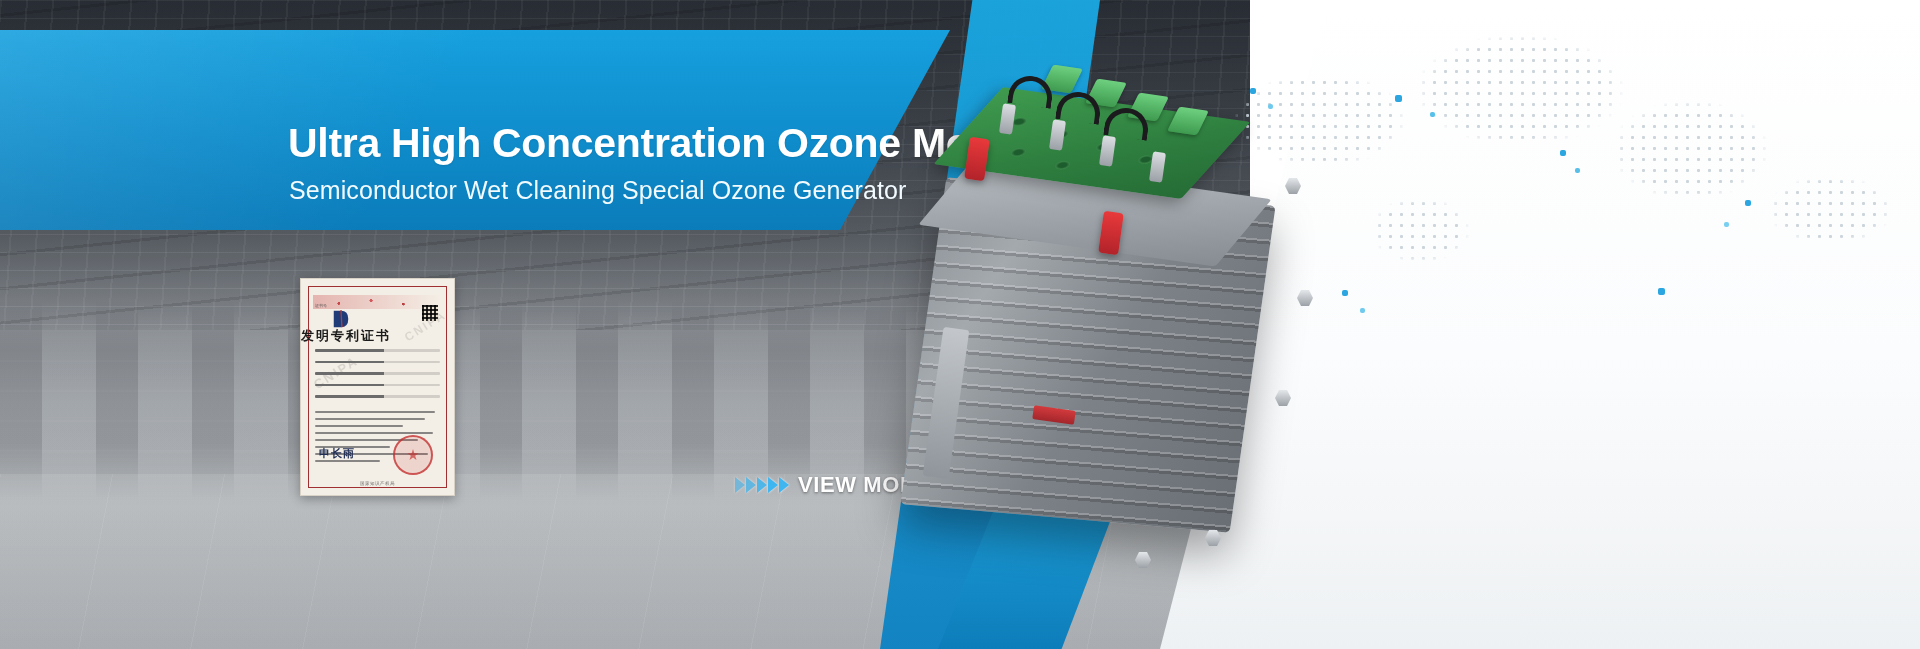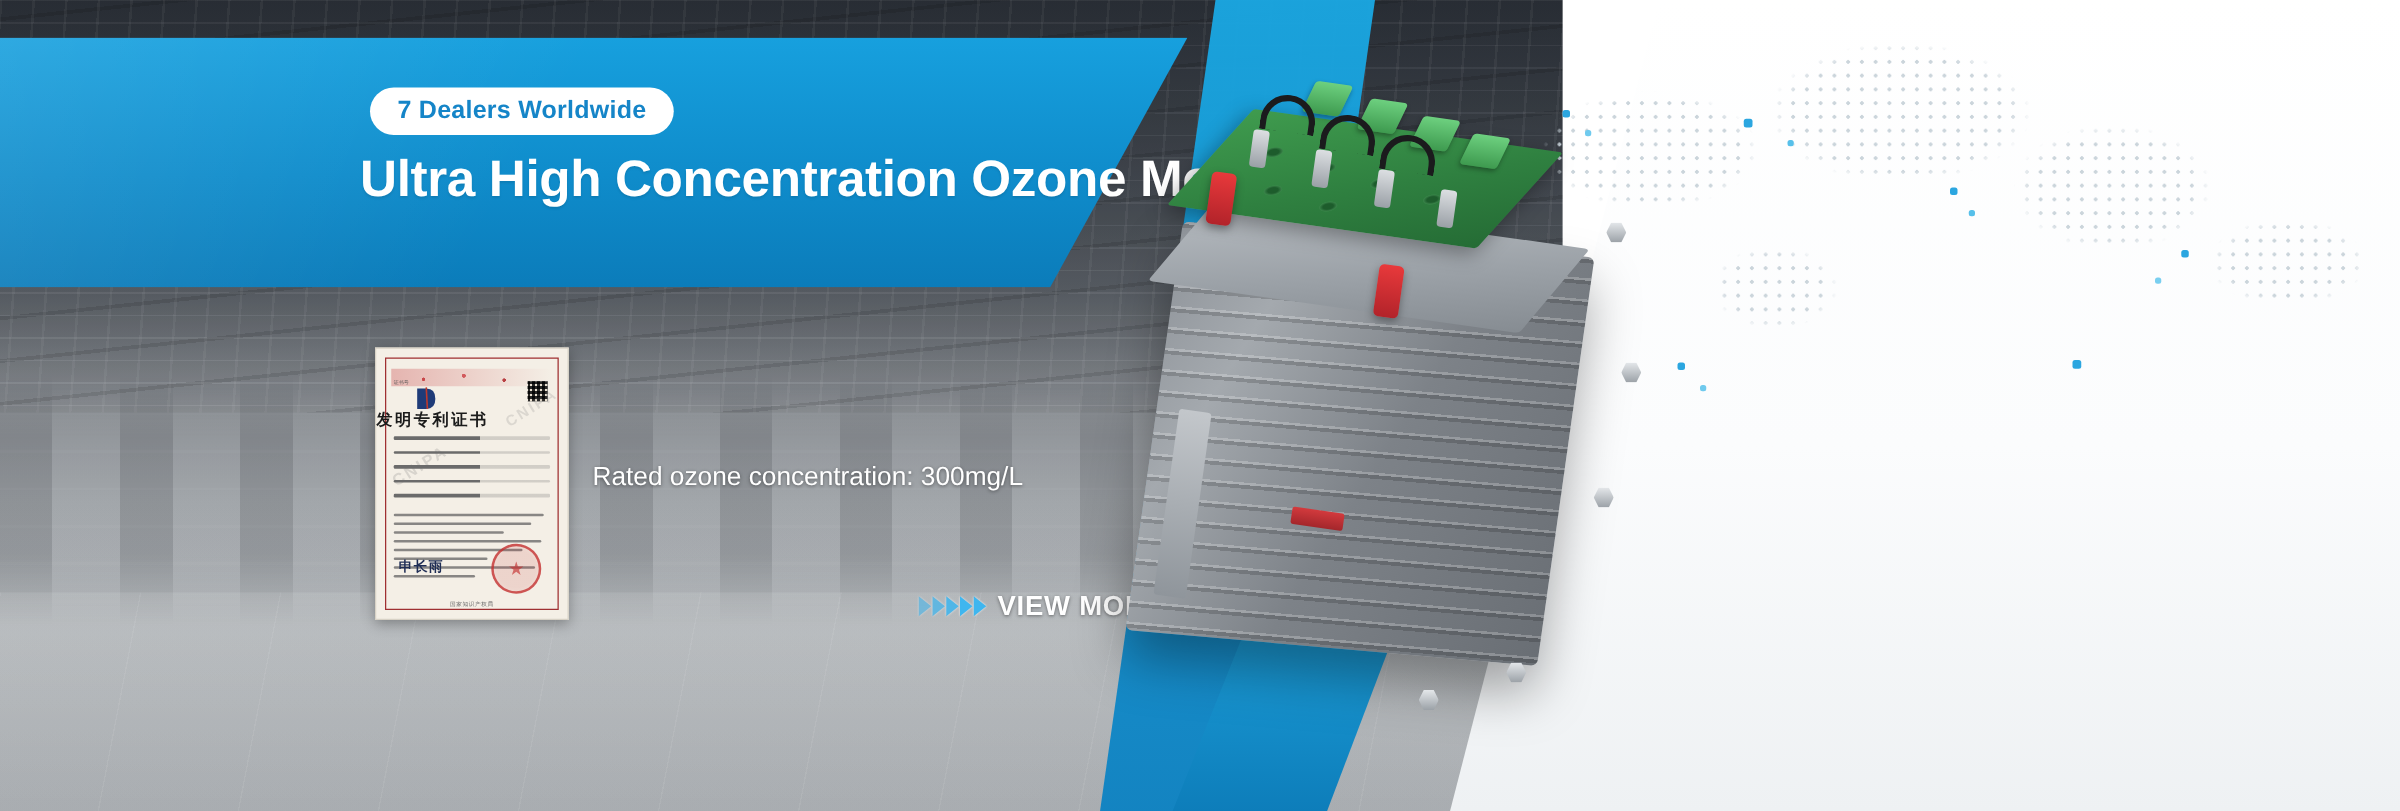--- a/index.html
+++ b/index.html
@@ -345,22 +345,22 @@
   <div class="dot-accent" style="left:1342px;top:290px;width:6px;height:6px;background:#2ba6e0;"></div>
   <div class="dot-accent" style="left:1360px;top:308px;width:5px;height:5px;background:#6fcaee;"></div>
 
   <div class="ribbon"></div>
   <div class="ribbon-lower"></div>
 
   <div class="blue-panel">
     <div class="blue-panel-sheen"></div>
   </div>
 
-  <div class="pill">7 Dealers Worldwide</div>
   <h1 class="headline">Ultra High Concentration Ozone Module</h1>
+  <h2 class="subhead">Semiconductor Wet Cleaning Special Ozone Generator</h2>
 
   <div class="cert">
     <div class="cert-inner"></div>
     <div class="cert-top-orn"></div>
     <div class="cert-meta">证书号</div>
     <div class="cert-qr"></div>
     <svg class="cert-logo" viewBox="0 0 24 22">
       <path d="M4 2 L12 2 Q20 2 20 11 Q20 20 12 20 L4 20 Z" fill="#1f3b78"></path>
       <path d="M12 1 L13 20" stroke="#c0392b" stroke-width="1.4" fill="none"></path>
     </svg>
@@ -383,21 +383,20 @@
         <i style="width:60%"></i>
       <i style="width:90%"></i>
         <i style="width:52%"></i>
     </div>
     <div class="cert-sign">申长雨</div>
     <div class="cert-seal"></div>
     <div class="cert-foot">国家知识产权局</div>
   </div>
 
   <div class="specs">
-    <div>Rated ozone concentration: 300mg/L</div>
   </div>
 
   <div class="viewmore">
     <div class="chevs">
       <span class="chev"></span>
       <span class="chev"></span>
       <span class="chev"></span>
       <span class="chev"></span>
       <span class="chev"></span>
     </div>

